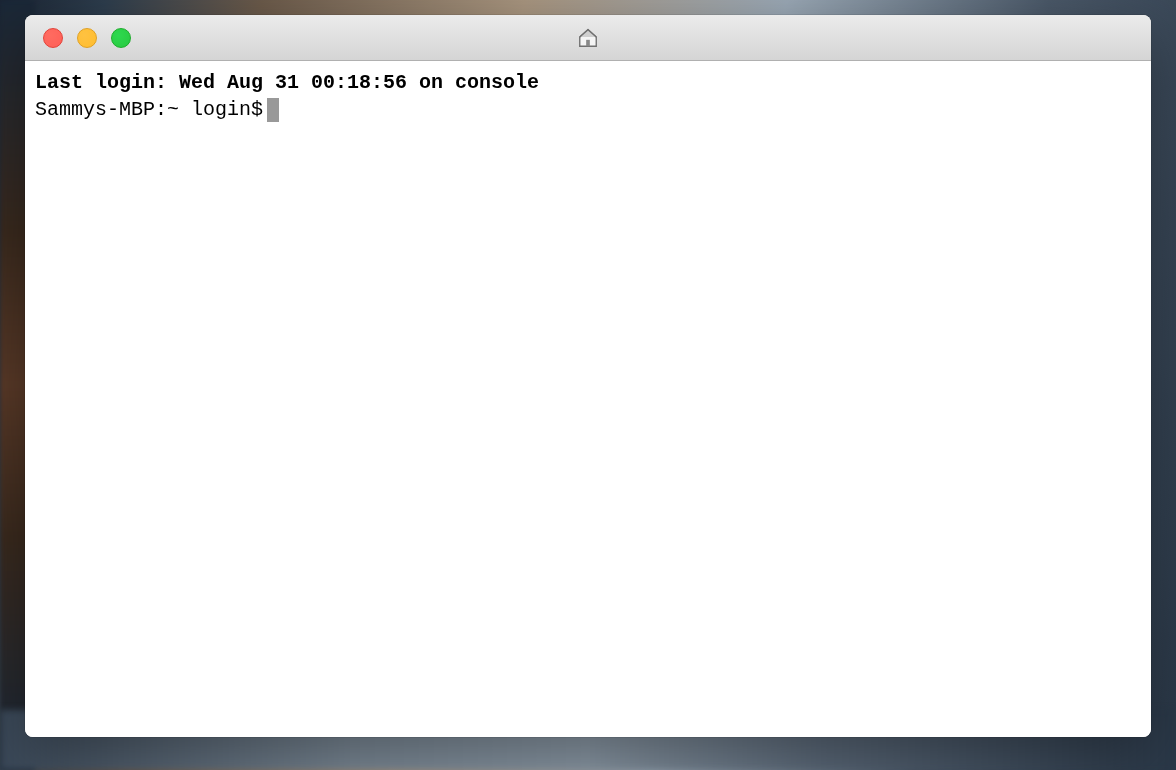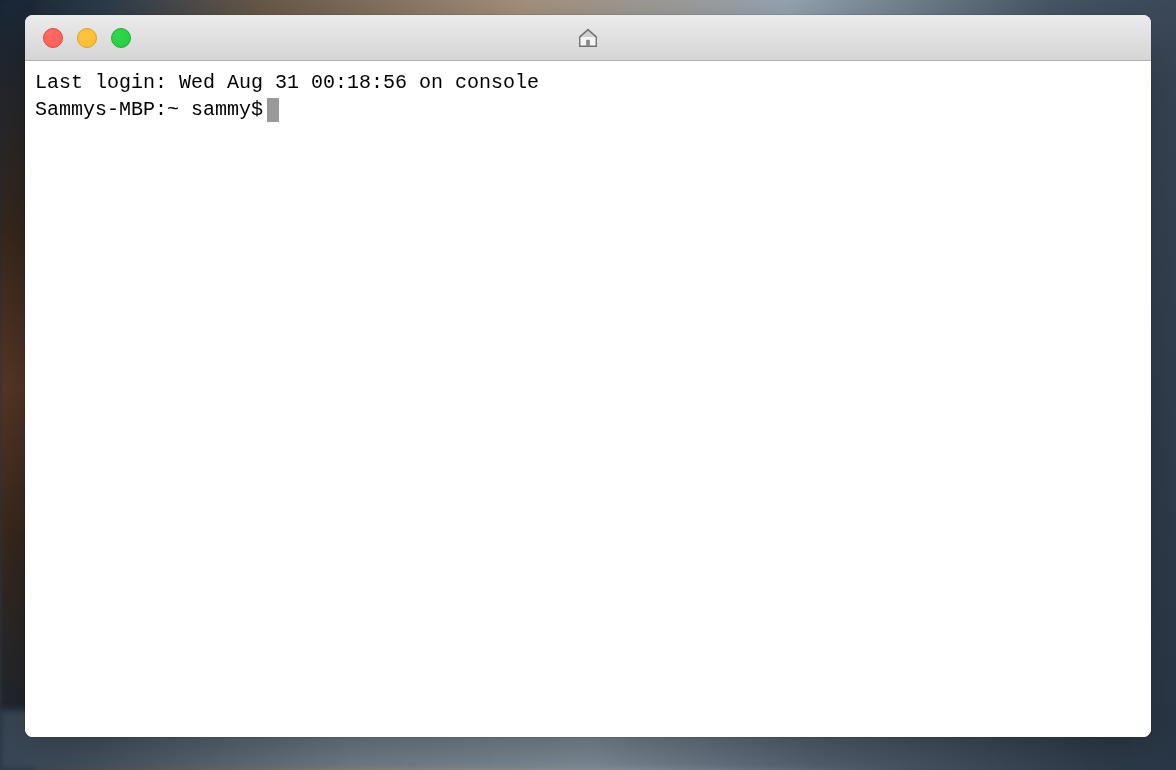--- a/index.html
+++ b/index.html
@@ -127,20 +127,21 @@
       padding: 8px 10px;
       font-family: "Menlo", "Monaco", "Courier New", monospace;
       font-size: 20px;
       line-height: 1.35;
       color: #000000;
       overflow: auto;
     }
     
     .terminal-line {
       white-space: pre;
+      font-weight: bold;
     }
     
     .prompt-line {
       display: flex;
       align-items: center;
     }
     
     .cursor {
       display: inline-block;
       width: 12px;
@@ -169,17 +170,17 @@
           <path d="M3 11 L12 3 L21 11" stroke="#707070" stroke-width="1.5" fill="#d0d0d0"></path>
           <rect x="10" y="14" width="4" height="7" fill="#888888"></rect>
         </svg>
       </span>
     </div>
   </div>
 
   <div class="terminal-content">
     <div class="terminal-line">Last login: Wed Aug 31 00:18:56 on console</div>
     <div class="prompt-line">
-      <span>Sammys-MBP:~ sammy$ </span>
+      <span>Sammys-MBP:~ login$ </span>
         <span class="cursor"></span>
     </div>
   </div>
 </div>
 
 </body></html>

